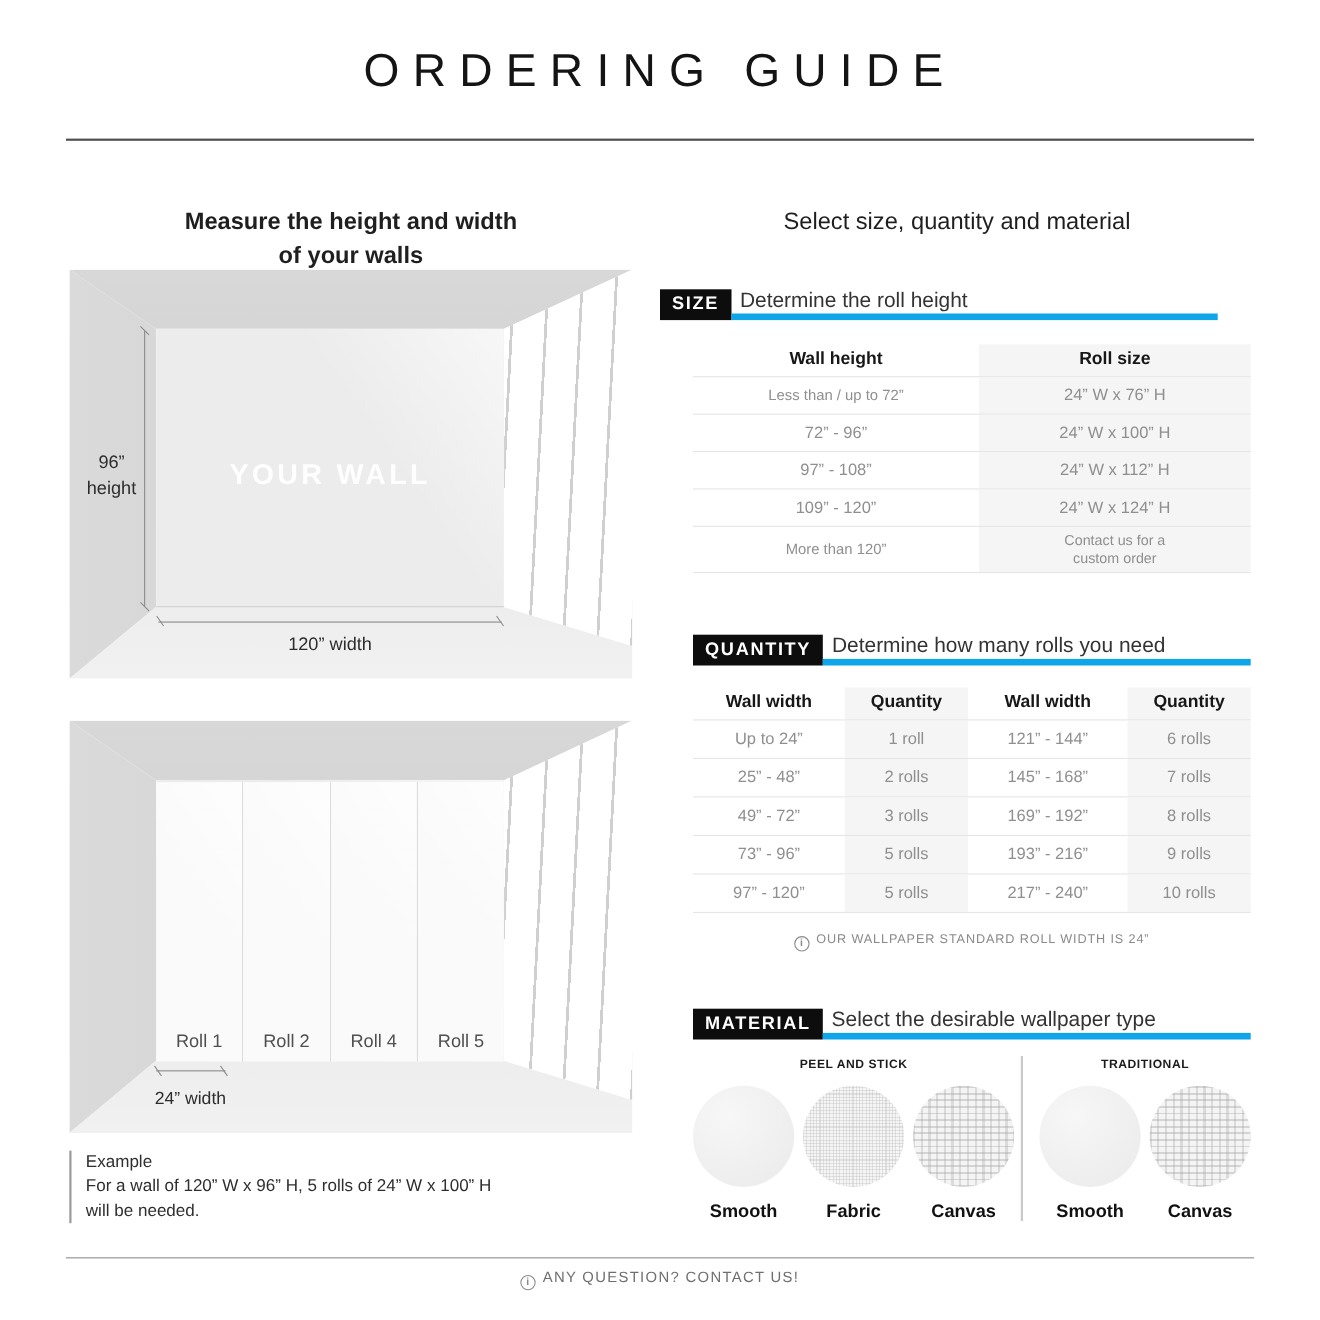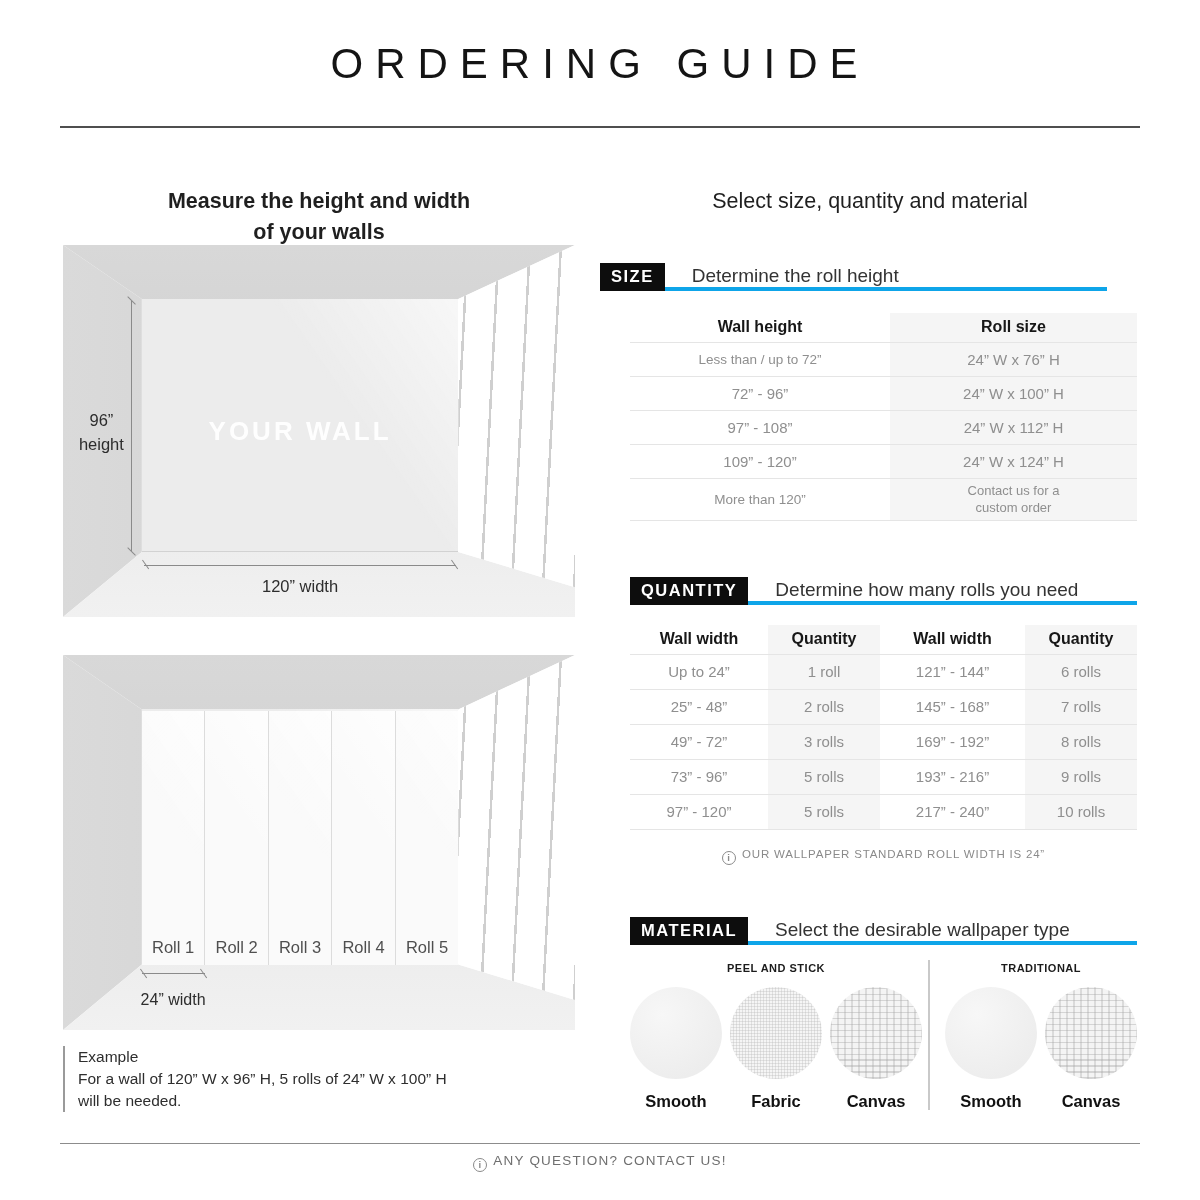--- a/index.html
+++ b/index.html
@@ -13,21 +13,21 @@
   .rule-bottom { top:1143px; left:60px; width:1080px; height:1px; background:#8c8c8c; }
 
   
   .col-heading { font-size:21.5px; color:#1f1f1f; text-align:center; line-height:1.42; }
   .left-heading { top:186px; left:63px; width:512px;font-weight:bold; }
   .right-heading { top:186px; left:600px; width:540px; }
 
   
   .section-header { display:flex; align-items:stretch; width:507px; }
   .badge { background:#0d0d0d; color:#ffffff; font-weight:bold; font-size:16.5px; letter-spacing:1.5px; padding:4px 11px 5px; display:flex; align-items:center; }
-  .subtitle-wrap { flex:1; border-bottom:4px solid #0ea5e9; display:flex; align-items:flex-end; padding-left:27px; }
+  .subtitle-wrap { flex:1; border-bottom:6px solid #0ea5e9; display:flex; align-items:center; padding-left:8px; }
   .subtitle { font-size:19px; color:#333; }
 
   
   .grid { display:grid; }
   .cell { display:flex; align-items:center; justify-content:center; border-bottom:1px solid #e5e5e5; font-size:15px; color:#8f8f8f; text-align:center; line-height:1.3; }
   .cell.h { font-size:16px; font-weight:bold; color:#171717; }
   .cell.gray { background:#f5f5f5; }
   .size-table { top:313px; left:630px; grid-template-columns:260px 247px; }
   .size-table .cell { height:34px; }
   .size-table .cell.h { height:30px; }
@@ -145,23 +145,20 @@
   <div class="layer r-right"></div>
   <div class="r-backwall"></div>
   <div class="panels">
     <div class="panel">
         <div class="roll-label">Roll 1</div>
       </div>
     <div class="panel">
         <div class="roll-label">Roll 2</div>
       </div>
     <div class="panel">
-        <div class="roll-label">Roll 3</div>
-      </div>
-    <div class="panel">
         <div class="roll-label">Roll 4</div>
       </div>
     <div class="panel">
         <div class="roll-label">Roll 5</div>
       </div>
   </div>
   <div class="dim-line dim-h dim-h2">
     <i class="tick t1"></i>
     <i class="tick t2"></i>
   </div>

